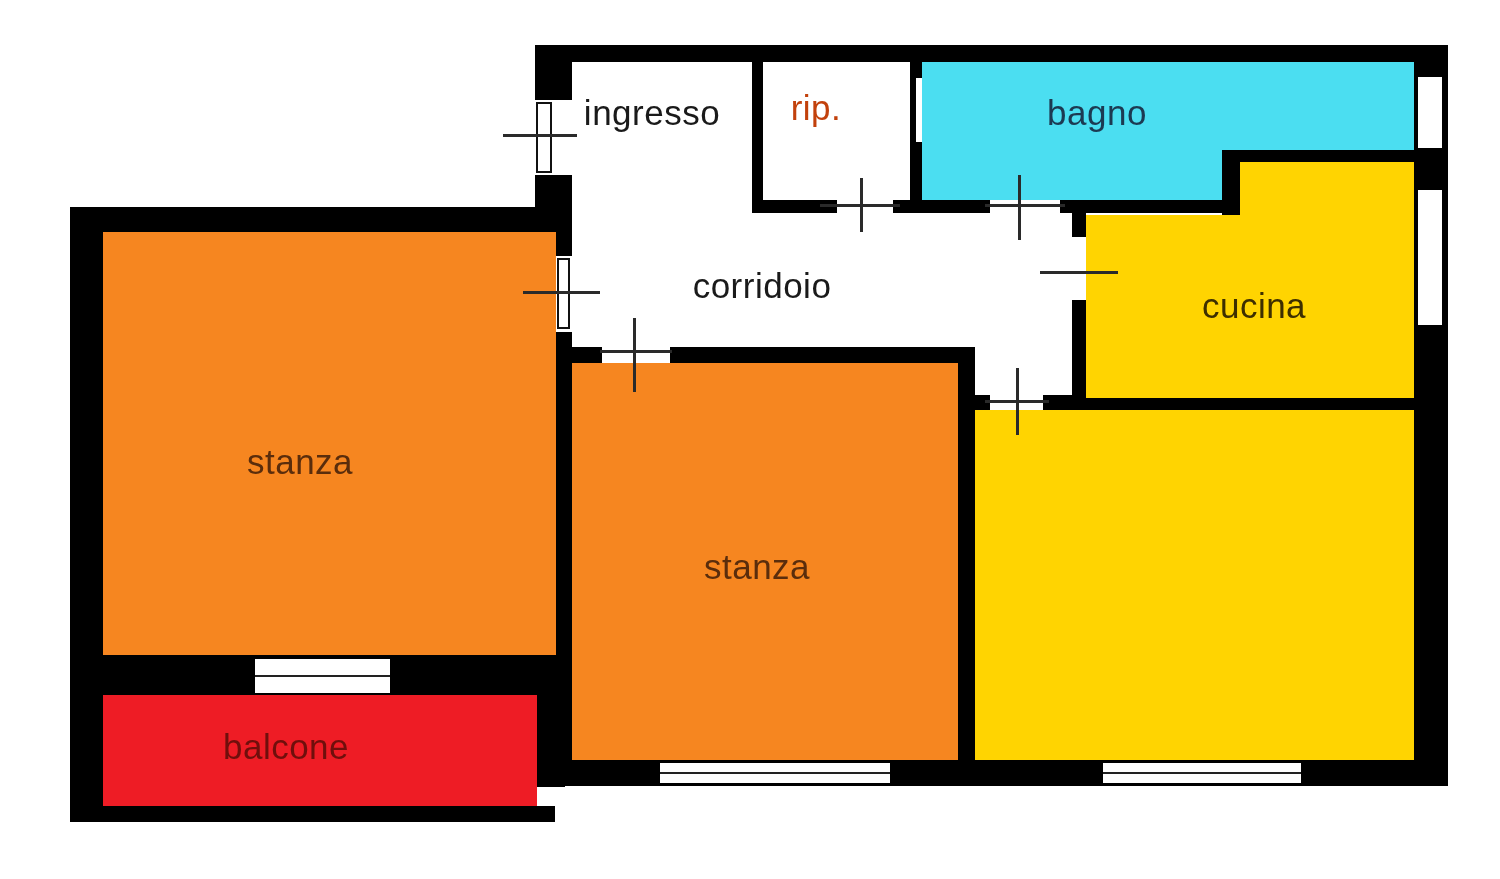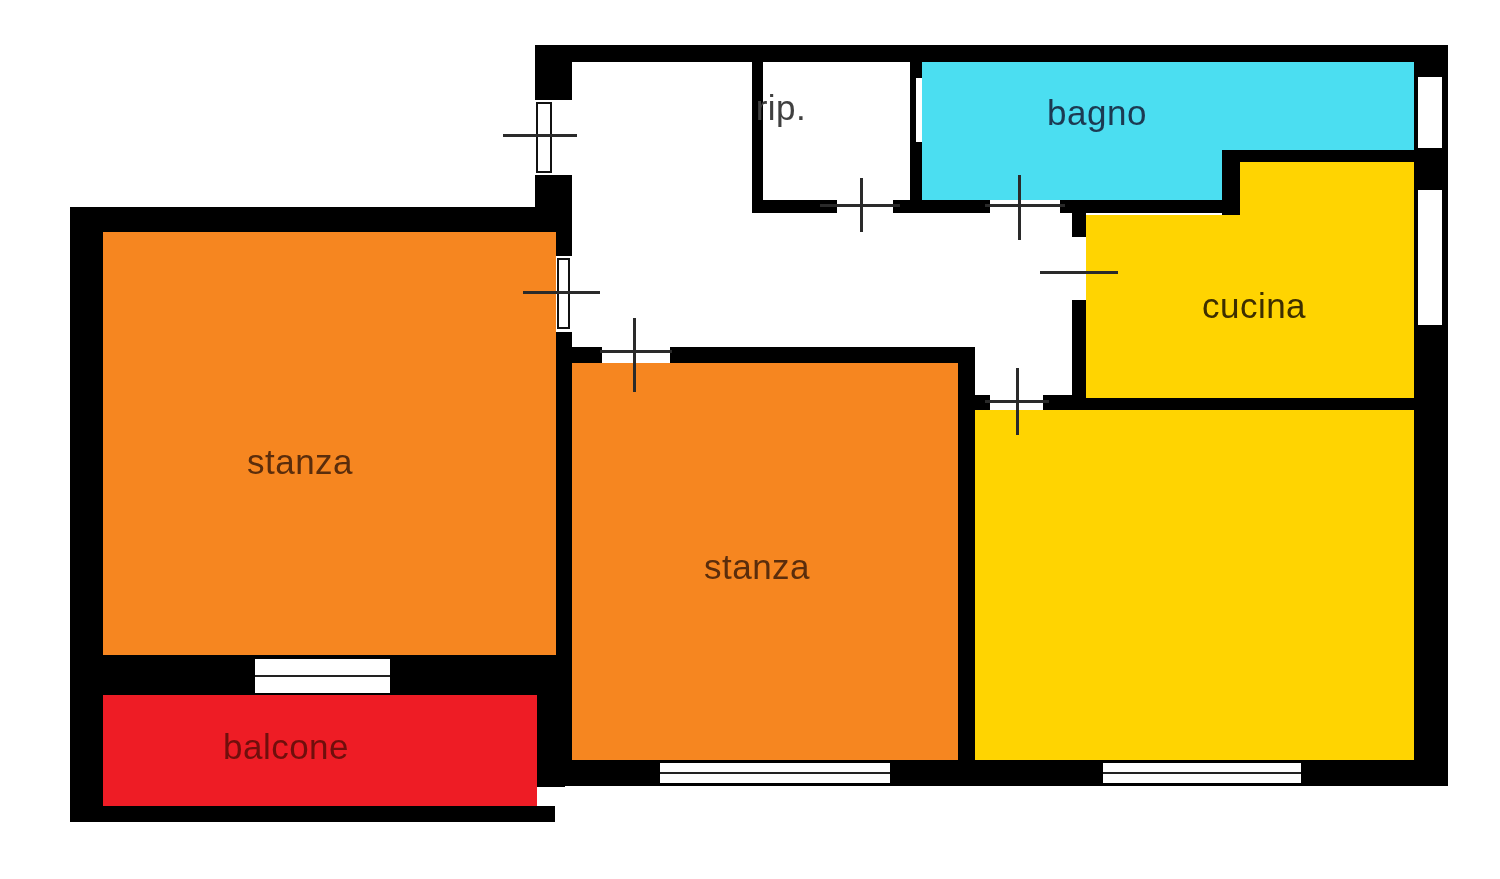--- a/index.html
+++ b/index.html
@@ -75,19 +75,21 @@
       <div class="mid" style="top: 16px;"></div>
     </div>
     <div class="window" style="left: 660px; top: 763px; width: 230px; height: 20px;">
       <div class="mid" style="top: 9px;"></div>
     </div>
     <div class="window" style="left: 1103px; top: 763px; width: 198px; height: 20px;">
       <div class="mid" style="top: 9px;"></div>
     </div>
     <div class="window" style="left: 1418px; top: 77px; width: 24px; height: 71px;"></div>
     <div class="window" style="left: 1418px; top: 190px; width: 24px; height: 135px;"></div>
-    <div class="room-label" style="left: 781px; top: 108px; color: #404040;">rip.</div>
+    <div class="room-label" style="left: 652px; top: 113px; color: rgb(26, 26, 26);">ingresso</div>
+    <div class="room-label" style="left: 816px; top: 108px; color: #c2410c;">rip.</div>
     <div class="room-label" style="left: 1097px; top: 113px; color: rgb(28, 58, 82);">bagno</div>
     <div class="room-label" style="left: 1254px; top: 291px; color: rgb(62, 47, 0); margin-top: 15px;">cucina</div>
+    <div class="room-label" style="left: 762px; top: 286px; color: rgb(26, 26, 26);">corridoio</div>
     <div class="room-label" style="left: 300px; top: 462px; color: rgb(90, 45, 12);">stanza</div>
     <div class="room-label" style="left: 757px; top: 567px; color: rgb(90, 45, 12);">stanza</div>
     <div class="room-label" style="left: 286px; top: 747px; color: rgb(112, 15, 12);">balcone</div>
   </div>
 
 </body></html>

